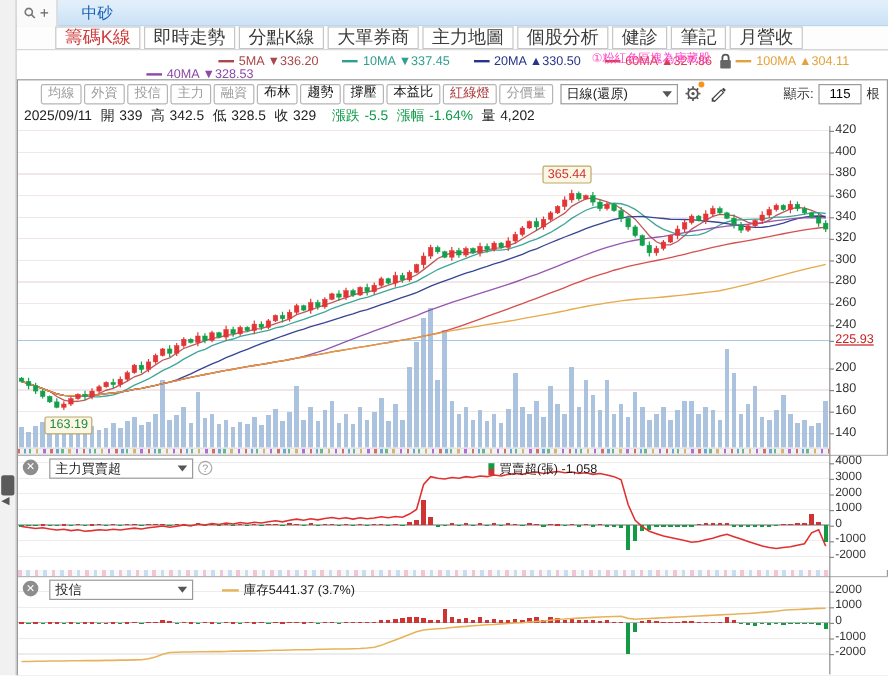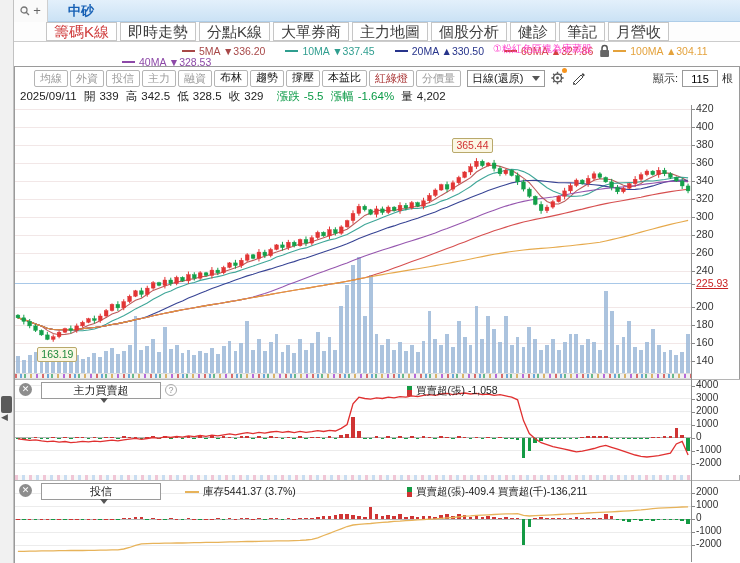--- a/index.html
+++ b/index.html
@@ -10,21 +10,21 @@
   
   .left-rail { position:absolute; left:0; top:0; width:14px; height:563px; background:#f1f1f1; border-right:1px solid #c2c2c2; }
   .rail-handle { position:absolute; left:1px; top:396px; width:11px; height:17px; background:#5a5a5a; border-radius:2px; }
   .rail-arrow { position:absolute; left:1px; top:412px; font-size:9px; color:#555; }
 
   
   .title-bar { position:absolute; left:14px; top:0; width:726px; height:22px;
     background:linear-gradient(#e3f0fb,#cbe2f5); border-bottom:1px solid #aecde8; display:flex; align-items:center; }
   .corner-tools { width:34px; height:22px; background:#fafafa; border-right:1px solid #cfcfcf; display:flex; align-items:center; justify-content:center; gap:3px; }
   .plus-glyph { color:#666; font-size:13px; line-height:1; }
-  .stock-title { margin-left:20px; font-size:13px; font-weight:bold; color:#1660b5; }
+  .stock-title { margin-left:20px; font-size:13px; font-weight:normal; color:#1660b5; }
 
   
   .tab-bar { position:absolute; left:14px; top:22px; width:726px; height:20px; background:#fdfdfd; border-bottom:1px solid #cccccc; display:flex; align-items:flex-end; padding-left:32px; }
   .tab { height:19px; line-height:17px; padding:0 7px; border:1px solid #c6c6c6; background:#fff; margin-right:3px; color:#3c3c3c; font-size:15px; white-space:nowrap; }
   .tab.active { color:#cf3a3a; }
 
   
   .legend-area { position:absolute; left:14px; top:42px; width:602px; height:24px; background:#fff; }
   #legend-row1 { position:absolute; left:168px; top:3px; display:flex; gap:20px; white-space:nowrap; }
   #legend-row2 { position:absolute; left:108px; top:14px; display:flex; white-space:nowrap; }
@@ -61,21 +61,21 @@
 
   .heat-strip { position:absolute; left:0; top:306px; width:676px; height:6px; border-top:1px solid #ddd; border-bottom:1px solid #ddd;
     background:repeating-linear-gradient(90deg,#d96a6a 0 2px,#f2f2f2 2px 5px,#6aa7d9 5px 7px,#f2f2f2 7px 9px,#67b98a 9px 11px,#f2f2f2 11px 15px,#d9b36a 15px 17px,#f2f2f2 17px 21px,#b66ad9 21px 23px,#f2f2f2 23px 27px); }
   .strip2 { position:absolute; left:0; top:408px; width:676px; height:5px;
     background:repeating-linear-gradient(90deg,#f0c6d6 0 3px,#f8f8f8 3px 7px,#c9ddf1 7px 10px,#fafafa 10px 14px); }
 
   .panel { position:absolute; left:0; width:726px; background:#fff; border-top:1px solid #b5b5b5; }
   #panel1 { top:312px; height:96px; } #panel2 { top:413px; height:84px; }
   .panel-header { position:absolute; left:0; top:1px; height:19px; width:676px; display:flex; align-items:center; }
   .close-ic { position:absolute; left:4px; top:2px; width:13px; height:13px; border-radius:50%; background:#8d8d8d; color:#fff; font-size:9px; line-height:13px; text-align:center; }
-  .p-select { position:absolute; left:22px; top:1px; width:120px;flex-direction:column; }
+  .p-select { position:absolute; left:22px; top:1px; width:120px; }
   .help-ic { position:absolute; left:150px; top:3px; width:12px; height:12px; border-radius:50%; border:1px solid #aaa; color:#999; font-size:9px; line-height:11px; text-align:center; }
   .p-legend { position:absolute; left:170px; top:3px; display:flex; align-items:center; font-size:10.5px; color:#222; white-space:nowrap; }
   .p-legend .ma-dash { width:14px; }
   .p-barlegend { position:absolute; left:392px; top:3px; display:flex; align-items:center; font-size:10.5px; color:#222; white-space:nowrap; }
   .bar-ic { display:inline-block; width:5px; height:10px; margin-right:4px;
     background:linear-gradient(#149a44 0 45%, #cf3434 45% 100%); }
 </style>
 </head>
 <body>
 
@@ -153,21 +153,21 @@
           <div class="tbtn dim">投信</div>
           <div class="tbtn dim">主力</div>
           <div class="tbtn dim">融資</div>
           <div class="tbtn on">布林</div>
           <div class="tbtn on">趨勢</div>
           <div class="tbtn on">撐壓</div>
           <div class="tbtn on">本益比</div>
           <div class="tbtn red">紅綠燈</div>
           <div class="tbtn dim">分價量</div>
         </span>
-      <span class="select" style="width:78px;">
+      <span class="select" style="width:98px;">
         <span>日線(還原)</span>
         <span class="caret"></span>
       </span>
       <span class="icon-btn">
         <svg width="15" height="15" viewBox="0 0 15 15">
           <circle cx="7.5" cy="8" r="4" fill="none" stroke="#555" stroke-width="1.5"></circle>
           <circle cx="7.5" cy="8" r="1.4" fill="#555"></circle>
           <g stroke="#555" stroke-width="1.4">
             <line x1="7.5" y1="1.8" x2="7.5" y2="3.6"></line>
               <line x1="7.5" y1="12.4" x2="7.5" y2="14.2"></line>
@@ -843,22 +843,18 @@
       <div class="panel-header">
         <div class="close-ic">✕</div>
         <span class="select p-select">
           <span>投信</span>
           <span class="caret"></span>
         </span>
         <div class="p-legend">
           <span class="ma-dash" style="background:#e7b35a;"></span>
           <span>庫存5441.37 (3.7%)</span>
         </div>
-        <div class="p-barlegend">
-          <span class="bar-ic"></span>
-          <span>買賣超(張)-409.4 買賣超(千)-136,211</span>
-        </div>
       </div>
     <div class="tick" style="top: 5px; font-size: 10px;">2000</div><div class="tick" style="top: 18px; font-size: 10px;">1000</div><div class="tick" style="top: 31px; font-size: 10px;">0</div><div class="tick" style="top: 44px; font-size: 10px;">-1000</div><div class="tick" style="top: 57px; font-size: 10px;">-2000</div></div>
 
     <div class="axis-sep"></div>
   </div>
 </div>
 
 </body></html>

